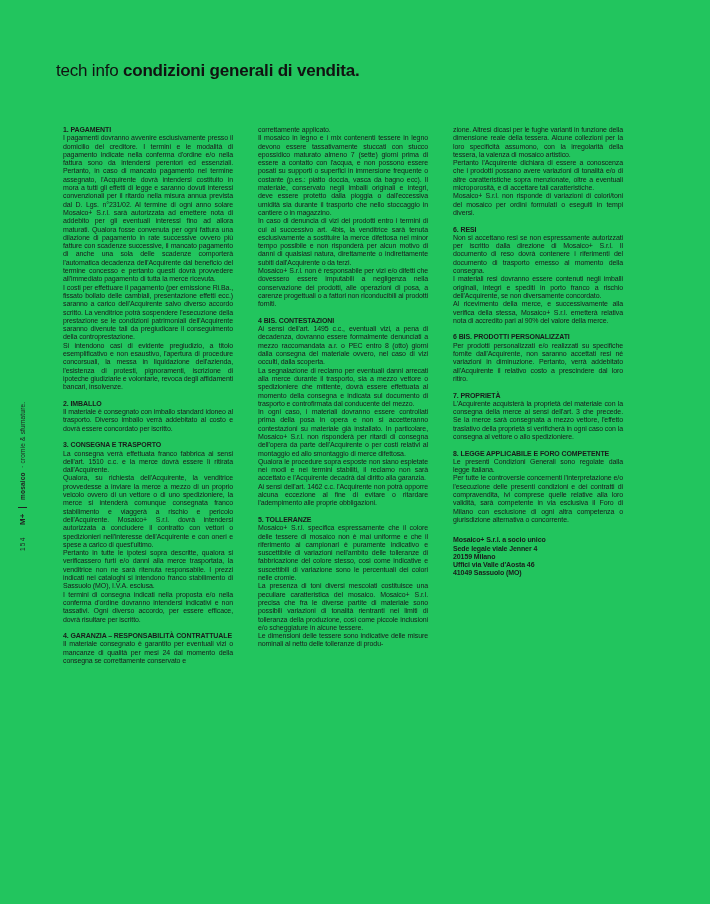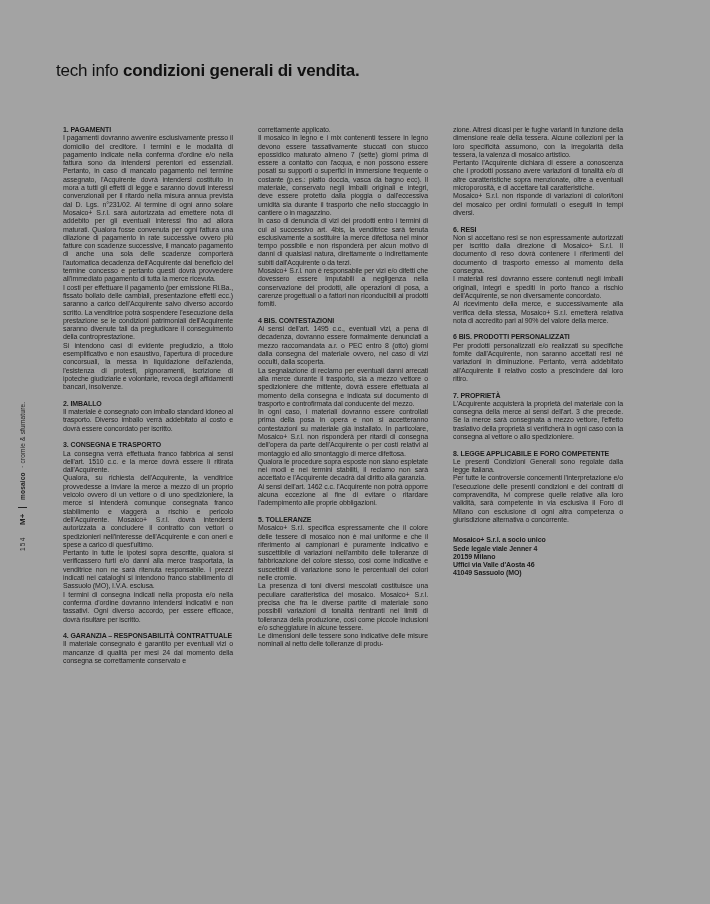--- a/index.html
+++ b/index.html
@@ -1,19 +1,19 @@
 <!DOCTYPE html>
 <html lang="it"><head>
 <meta charset="utf-8">
 <style>
   html,body{margin:0;padding:0;background:#ffffff;}
   .page{
     position:relative;
     width:710px;height:904px;
-    background:#a3a3a3;
+    background:#22c55e;
     font-family:"Liberation Sans",sans-serif;
     color:#111;
     overflow:hidden;
   }
   
   .title{
     position:absolute;left:56px;top:60px;
     font-size:17px;line-height:22px;letter-spacing:-0.2px;
     white-space:nowrap;color:#111;
   }

